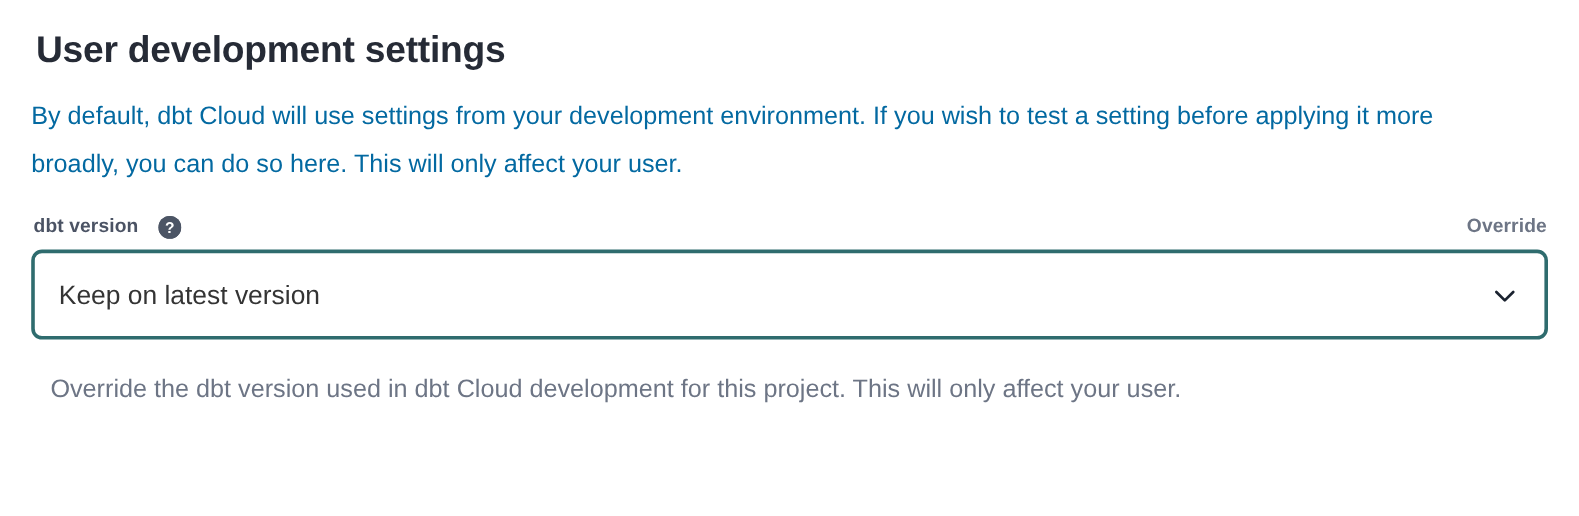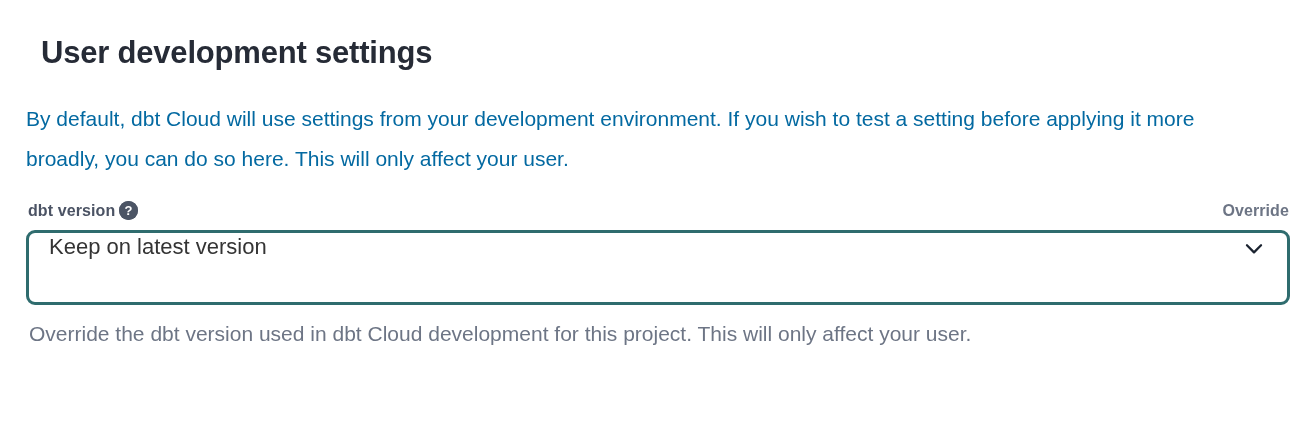--- a/index.html
+++ b/index.html
@@ -18,21 +18,21 @@
   .page {
     position: relative;
     width: 1316px;
     height: 430px;
     background: #ffffff;
     box-sizing: border-box;
     padding: 0 26px;
   }
 
   .page-title {
-    margin: 15px;
+    margin: 4px;
     padding-top: 16px;
     font-size: 31px;
     line-height: 44px;
     font-weight: 700;
     letter-spacing: -0.2px;
     color: #262b36;
   }
 
   .page-description {
     margin: 0;
@@ -50,22 +50,22 @@
 
   .field-label-row {
     display: flex;
     align-items: center;
     justify-content: space-between;
     padding: 0 1px 9px 2px;
   }
 
   .field-label-left {
     display: flex;
-    align-items: flex-start;
-    gap: 4px;
+    align-items: flex-end;
+    gap: 17px;
   }
 
   .field-label {
     font-size: 16px;
     line-height: 20px;
     font-weight: 700;
     color: #4b5364;
     letter-spacing: 0.1px;
   }
 
@@ -96,21 +96,21 @@
 
   .select-control {
     position: relative;
     box-sizing: border-box;
     height: 75px;
     width: 100%;
     background: #ffffff;
     border: 3px solid #2f6c6e;
     border-radius: 9px;
     display: flex;
-    align-items: flex-start;
+    align-items: center;
     padding: 0 18px 0 20px;
     cursor: pointer;
   }
 
   .select-value {
     font-size: 22px;
     line-height: 28px;
     color: #343434;
     font-weight: 400;
     flex: 1 1 auto;
@@ -124,21 +124,21 @@
     display: flex;
     align-items: center;
     justify-content: center;
     width: 30px;
     height: 30px;
     color: #1b2330;
   }
   .chevron-icon svg { display: block; }
 
   .field-helper {
-    margin: 3px;
+    margin: 16px;
     padding-top: 11px;
     font-size: 21px;
     line-height: 30px;
     color: #6d7585;
     font-weight: 400;
   }
 </style>
 </head>
 <body>
 

